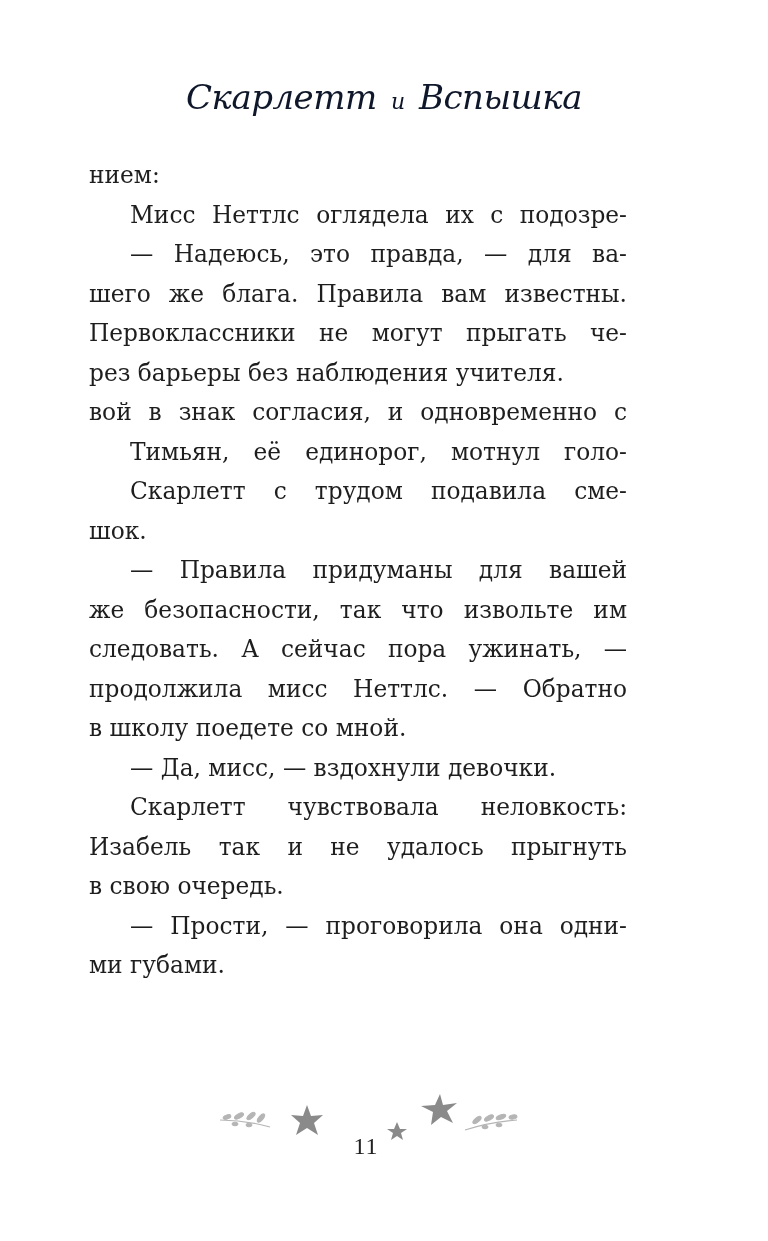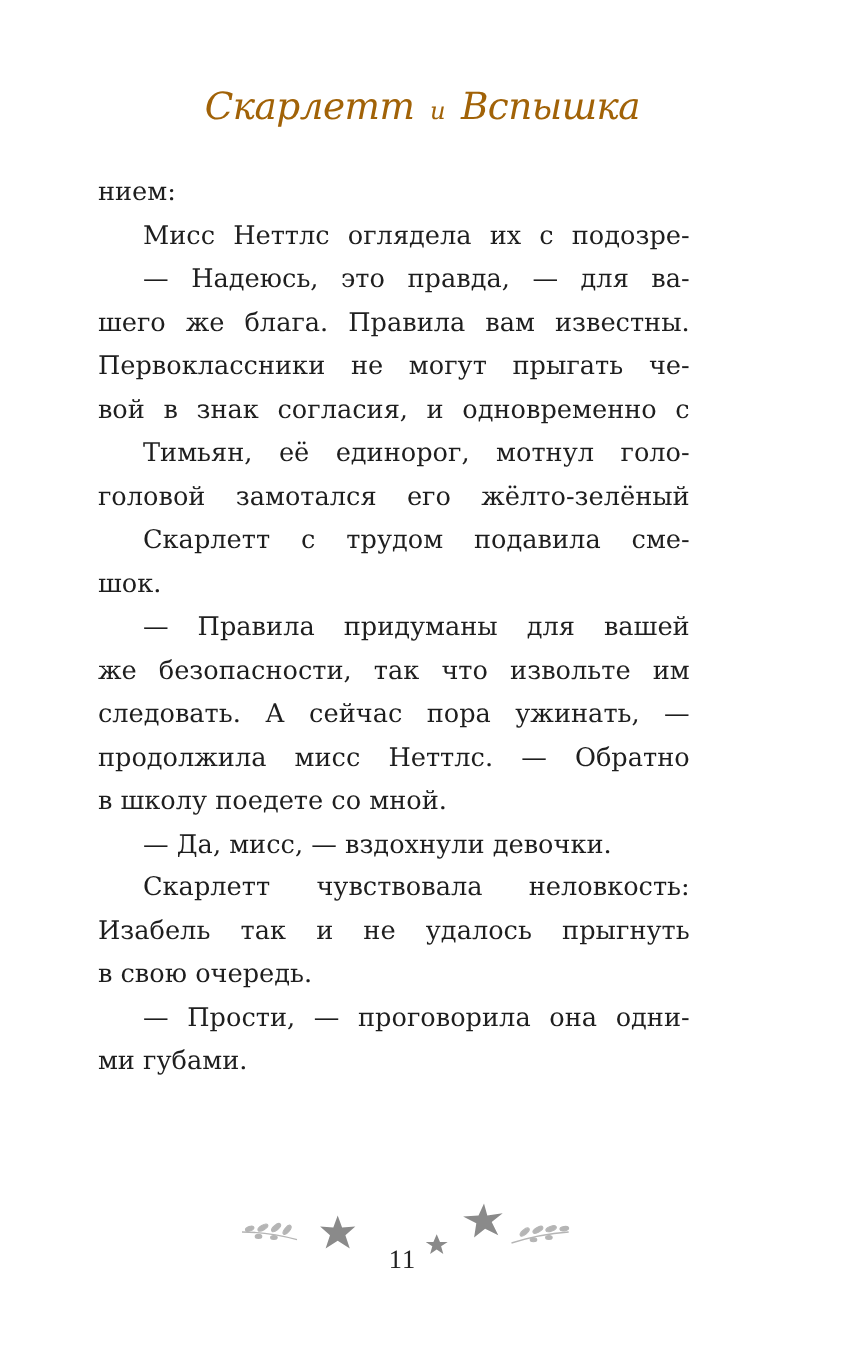--- a/index.html
+++ b/index.html
@@ -16,21 +16,21 @@
     }
     .running-head {
       position: absolute;
       top: 72px;
       left: 0;
       width: 768px;
       text-align: center;
       font-family: "DejaVu Serif", serif;
       font-style: italic;
       font-size: 34px;
-      color: #a16207;
+      color: #0f172a;
       letter-spacing: -0.5px;
       line-height: 50px;
     }
     .running-head .amp {
       font-size: 22px;
       margin: 0 4px;
     }
     .body-text {
       position: absolute;
       top: 155px;
@@ -81,23 +81,23 @@
   <span class="amp">и</span>
   <span>Вспышка</span>
 </div>
 
 <div class="body-text">
   <span class="line last">нием:</span>
   <span class="line indent">Мисс Неттлс оглядела их с подозре-</span>
   <span class="line indent">— Надеюсь, это правда, — для ва-</span>
   <span class="line">шего же блага. Правила вам известны.</span>
   <span class="line">Первоклассники не могут прыгать че-</span>
+  <span class="line last">рез барьеры без наблюдения учителя.</span>
   <span class="line">вой в знак согласия, и одновременно с</span>
   <span class="line indent">Тимьян, её единорог, мотнул голо-</span>
-  <span class="line">головой замотался его жёлто-зелёный</span>
   <span class="line indent">Скарлетт с трудом подавила сме-</span>
   <span class="line last">шок.</span>
   <span class="line indent">— Правила придуманы для вашей</span>
   <span class="line">же безопасности, так что извольте им</span>
   <span class="line">следовать. А сейчас пора ужинать, —</span>
   <span class="line">продолжила мисс Неттлс. — Обратно</span>
   <span class="line last">в школу поедете со мной.</span>
   <span class="line indent last">— Да, мисс, — вздохнули девочки.</span>
   <span class="line indent">Скарлетт чувствовала неловкость:</span>
   <span class="line">Изабель так и не удалось прыгнуть</span>

